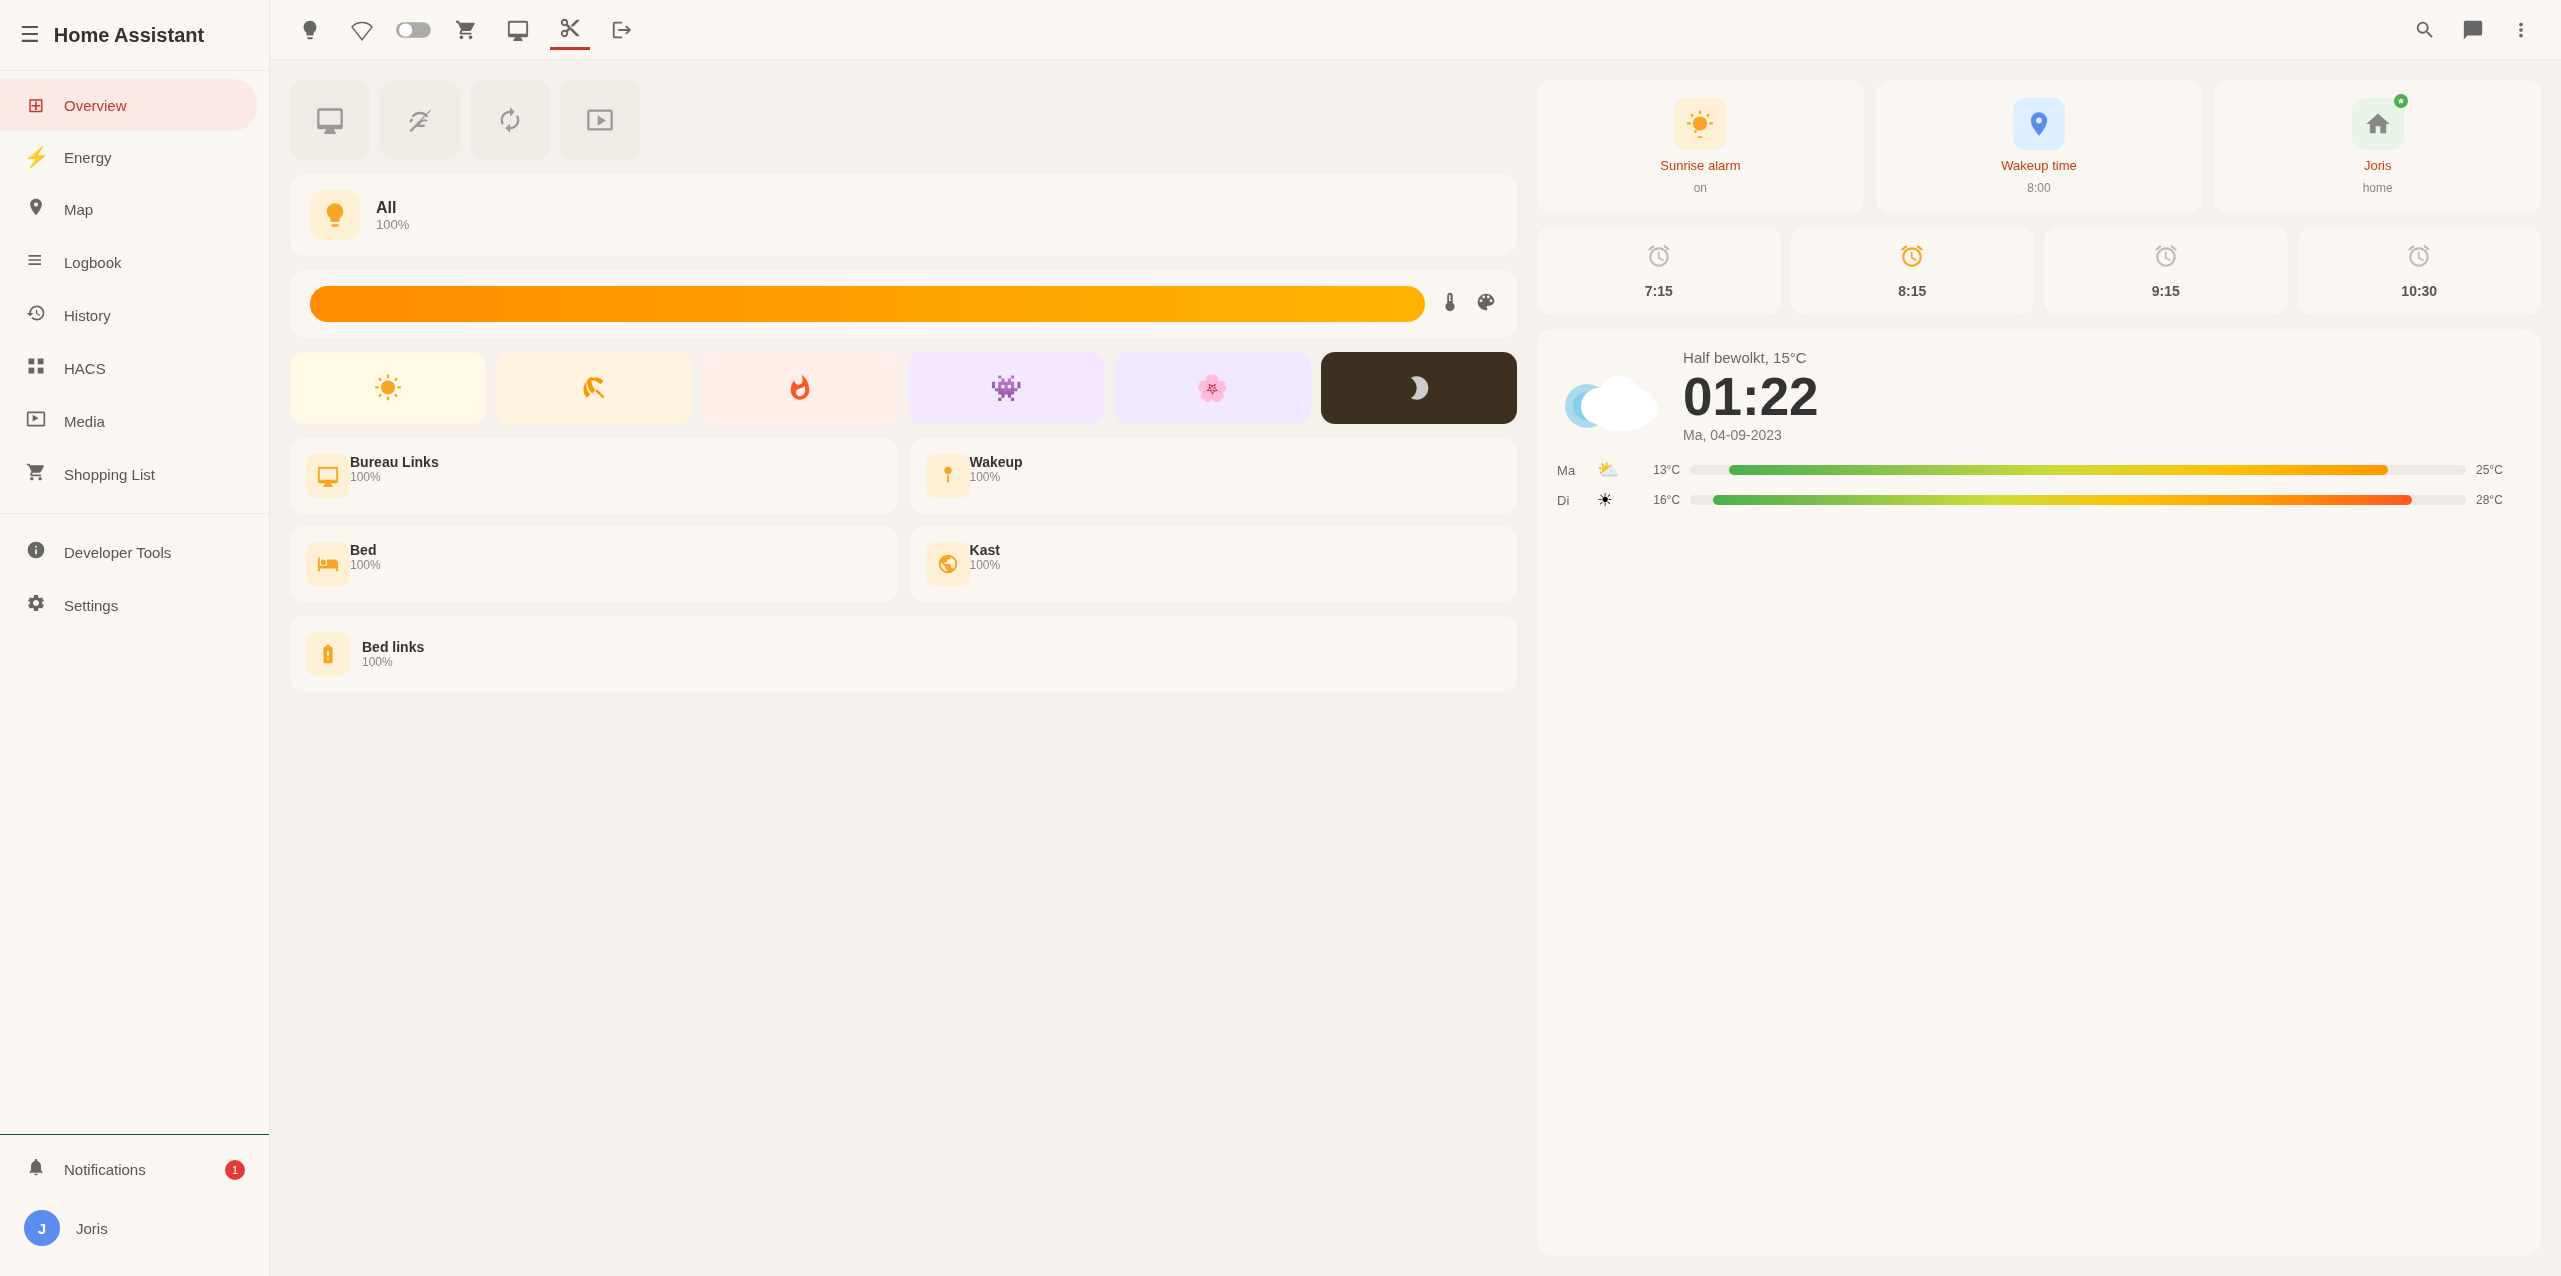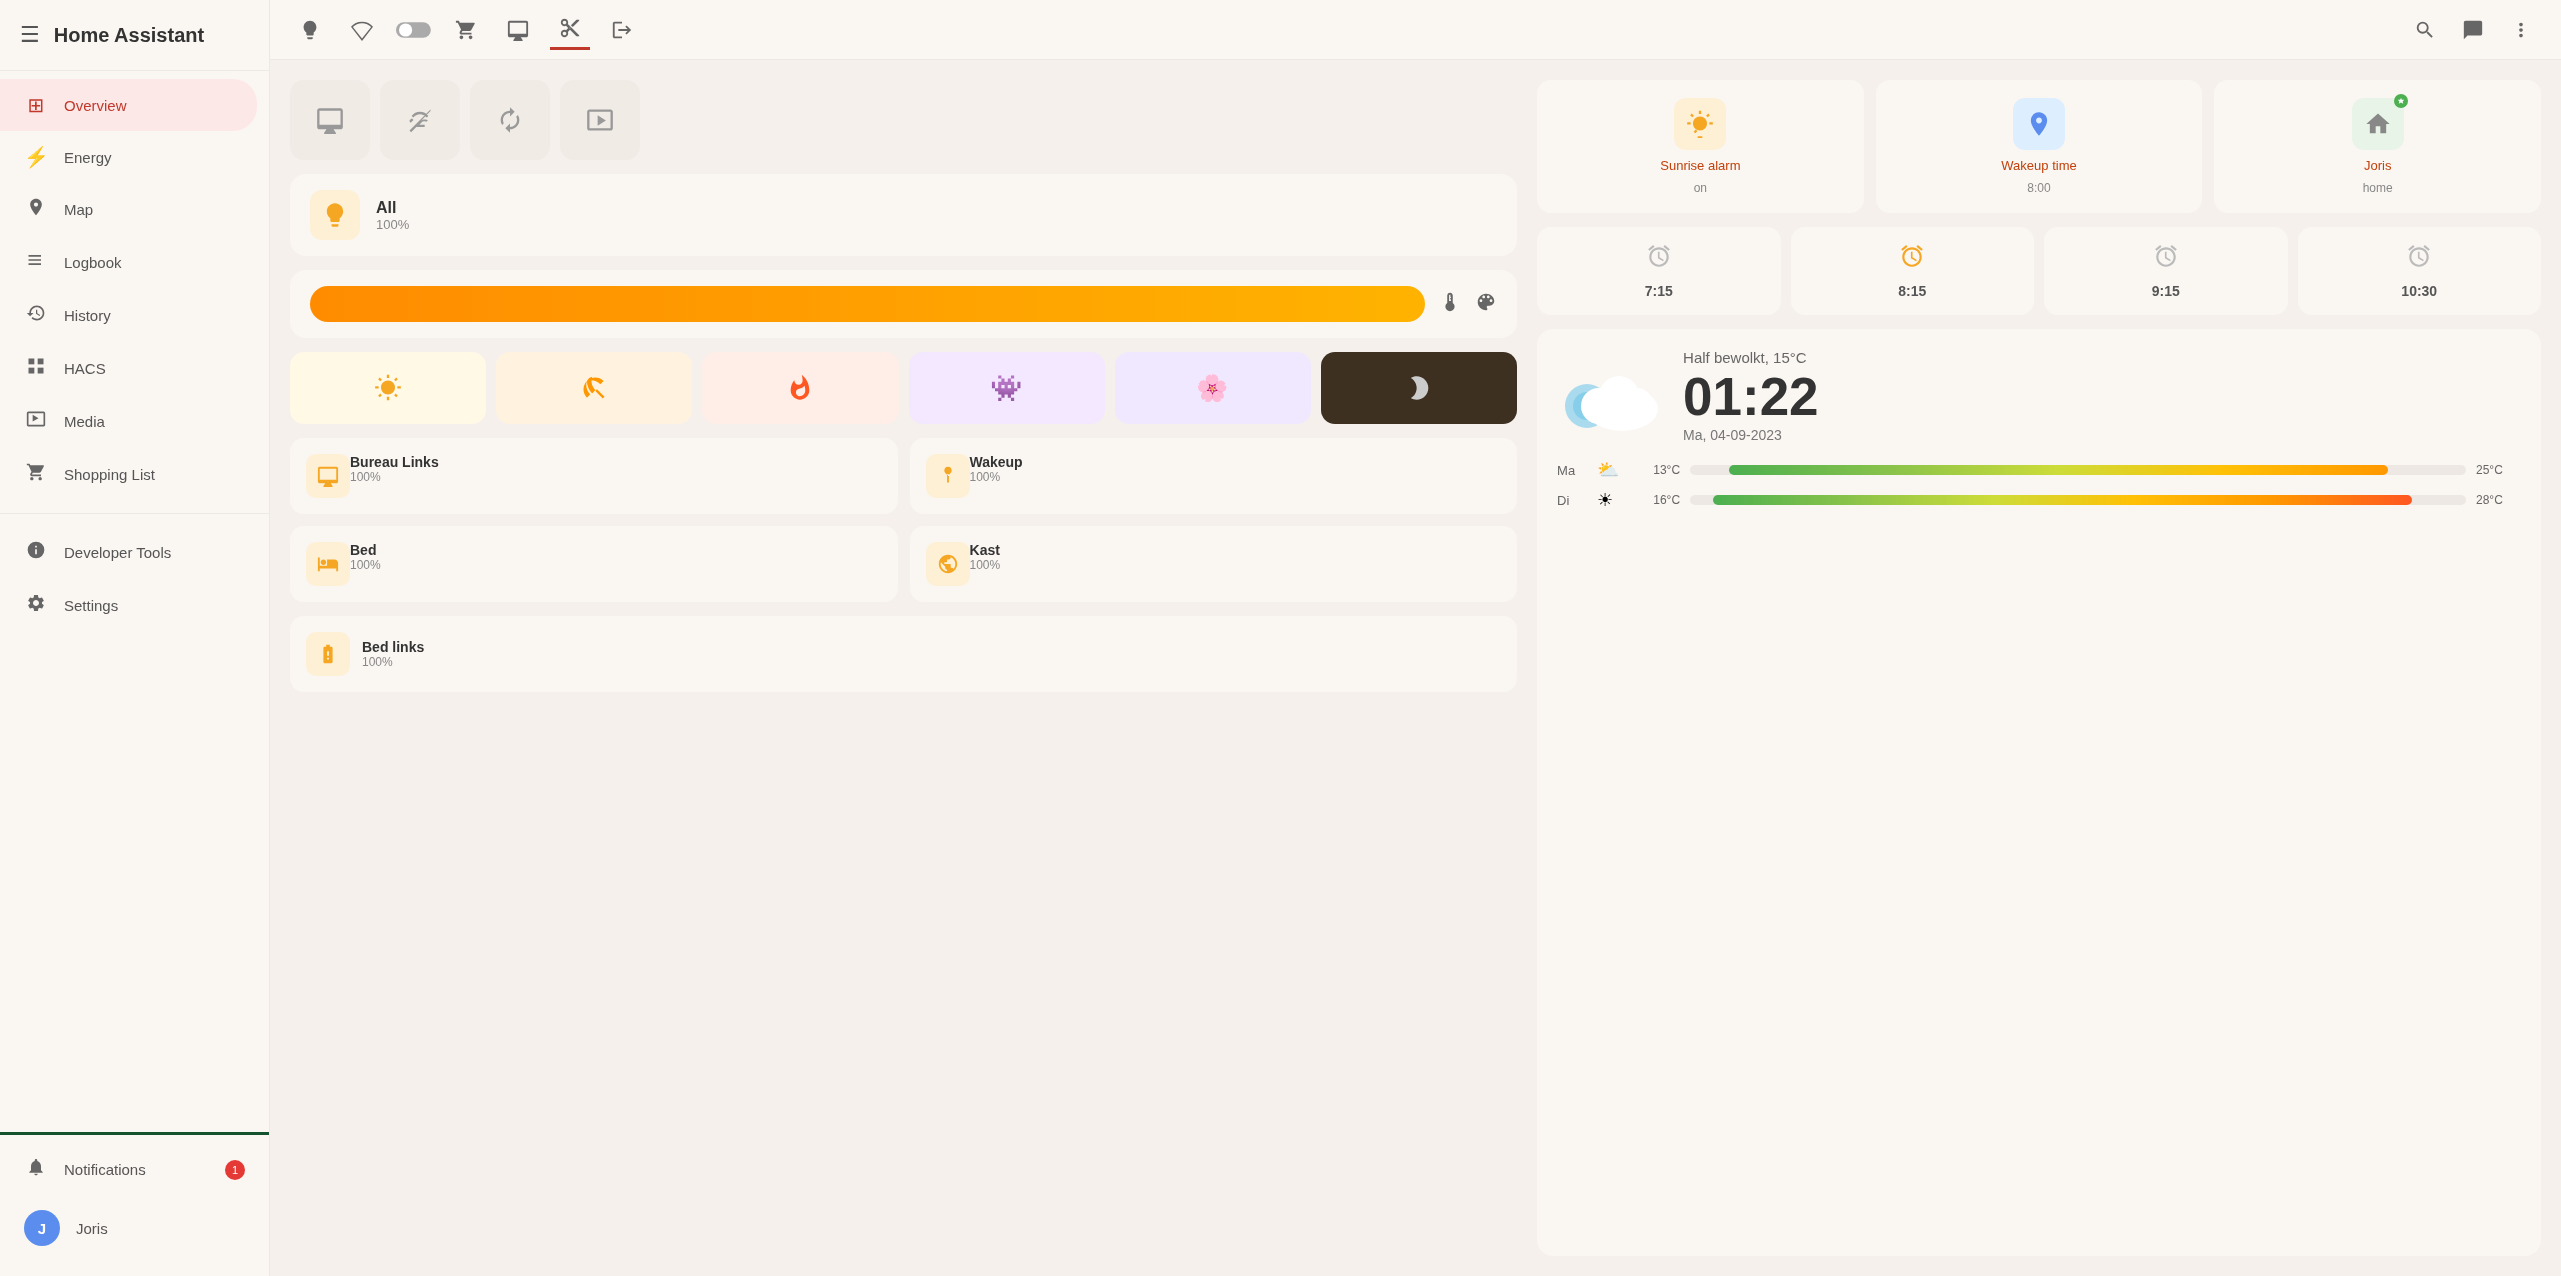--- a/index.html
+++ b/index.html
@@ -58,21 +58,21 @@
     .nav-icon {
       font-size: 20px;
       width: 24px;
       text-align: center;
       color: #666;
     }
     .nav-label { font-size: 15px; }
     .sidebar-divider { height: 1px; background: #ede8e3; margin: 12px 0; }
     .sidebar-bottom {
       padding: 8px 0 16px;
-      border-top: 3px solid #14532d;
+      border-top: 1px solid #14532d;
     }
     .notification-badge {
       background: #e53935;
       color: white;
       border-radius: 50%;
       width: 20px;
       height: 20px;
       display: flex;
       align-items: center;
       justify-content: center;

